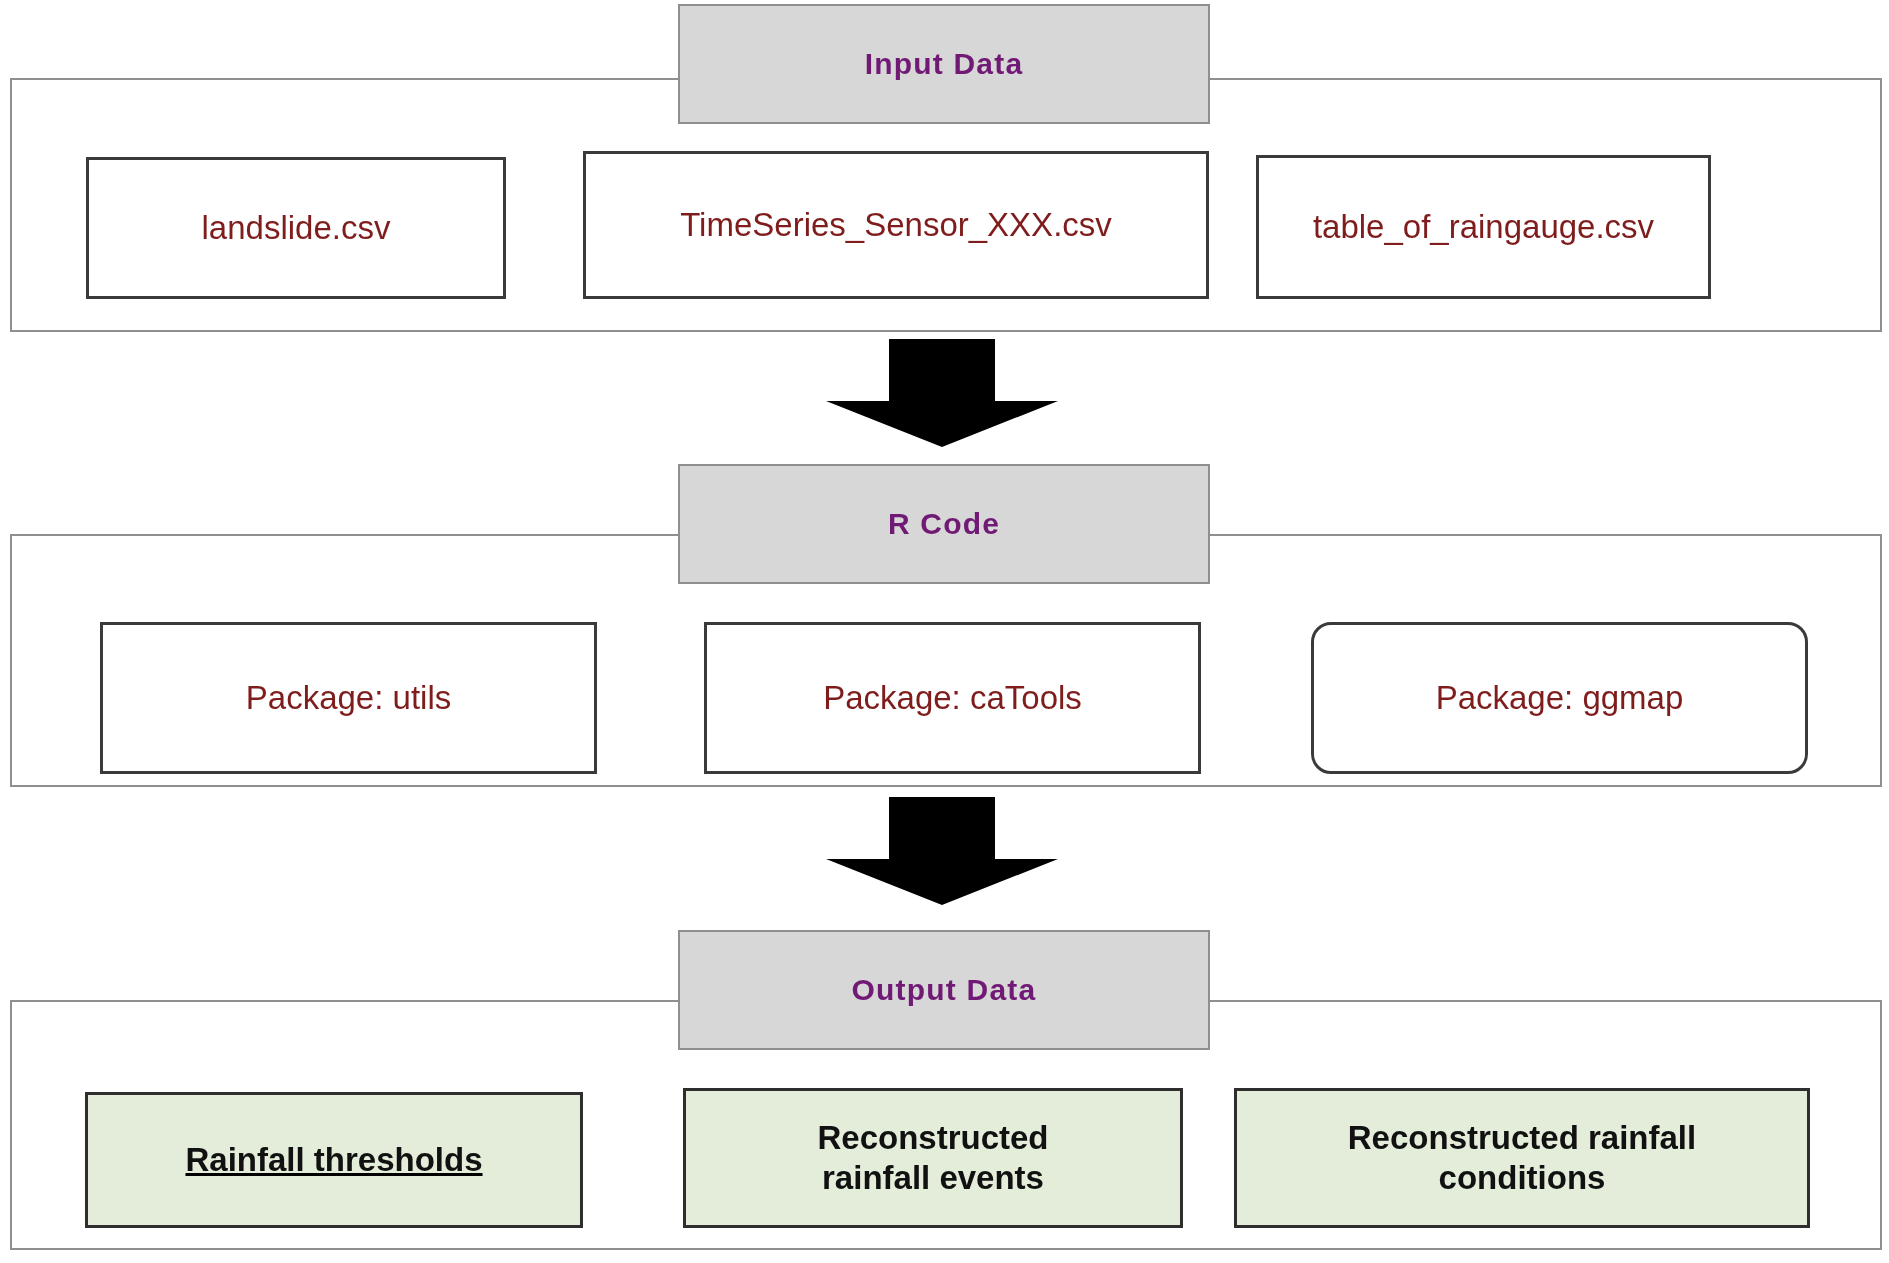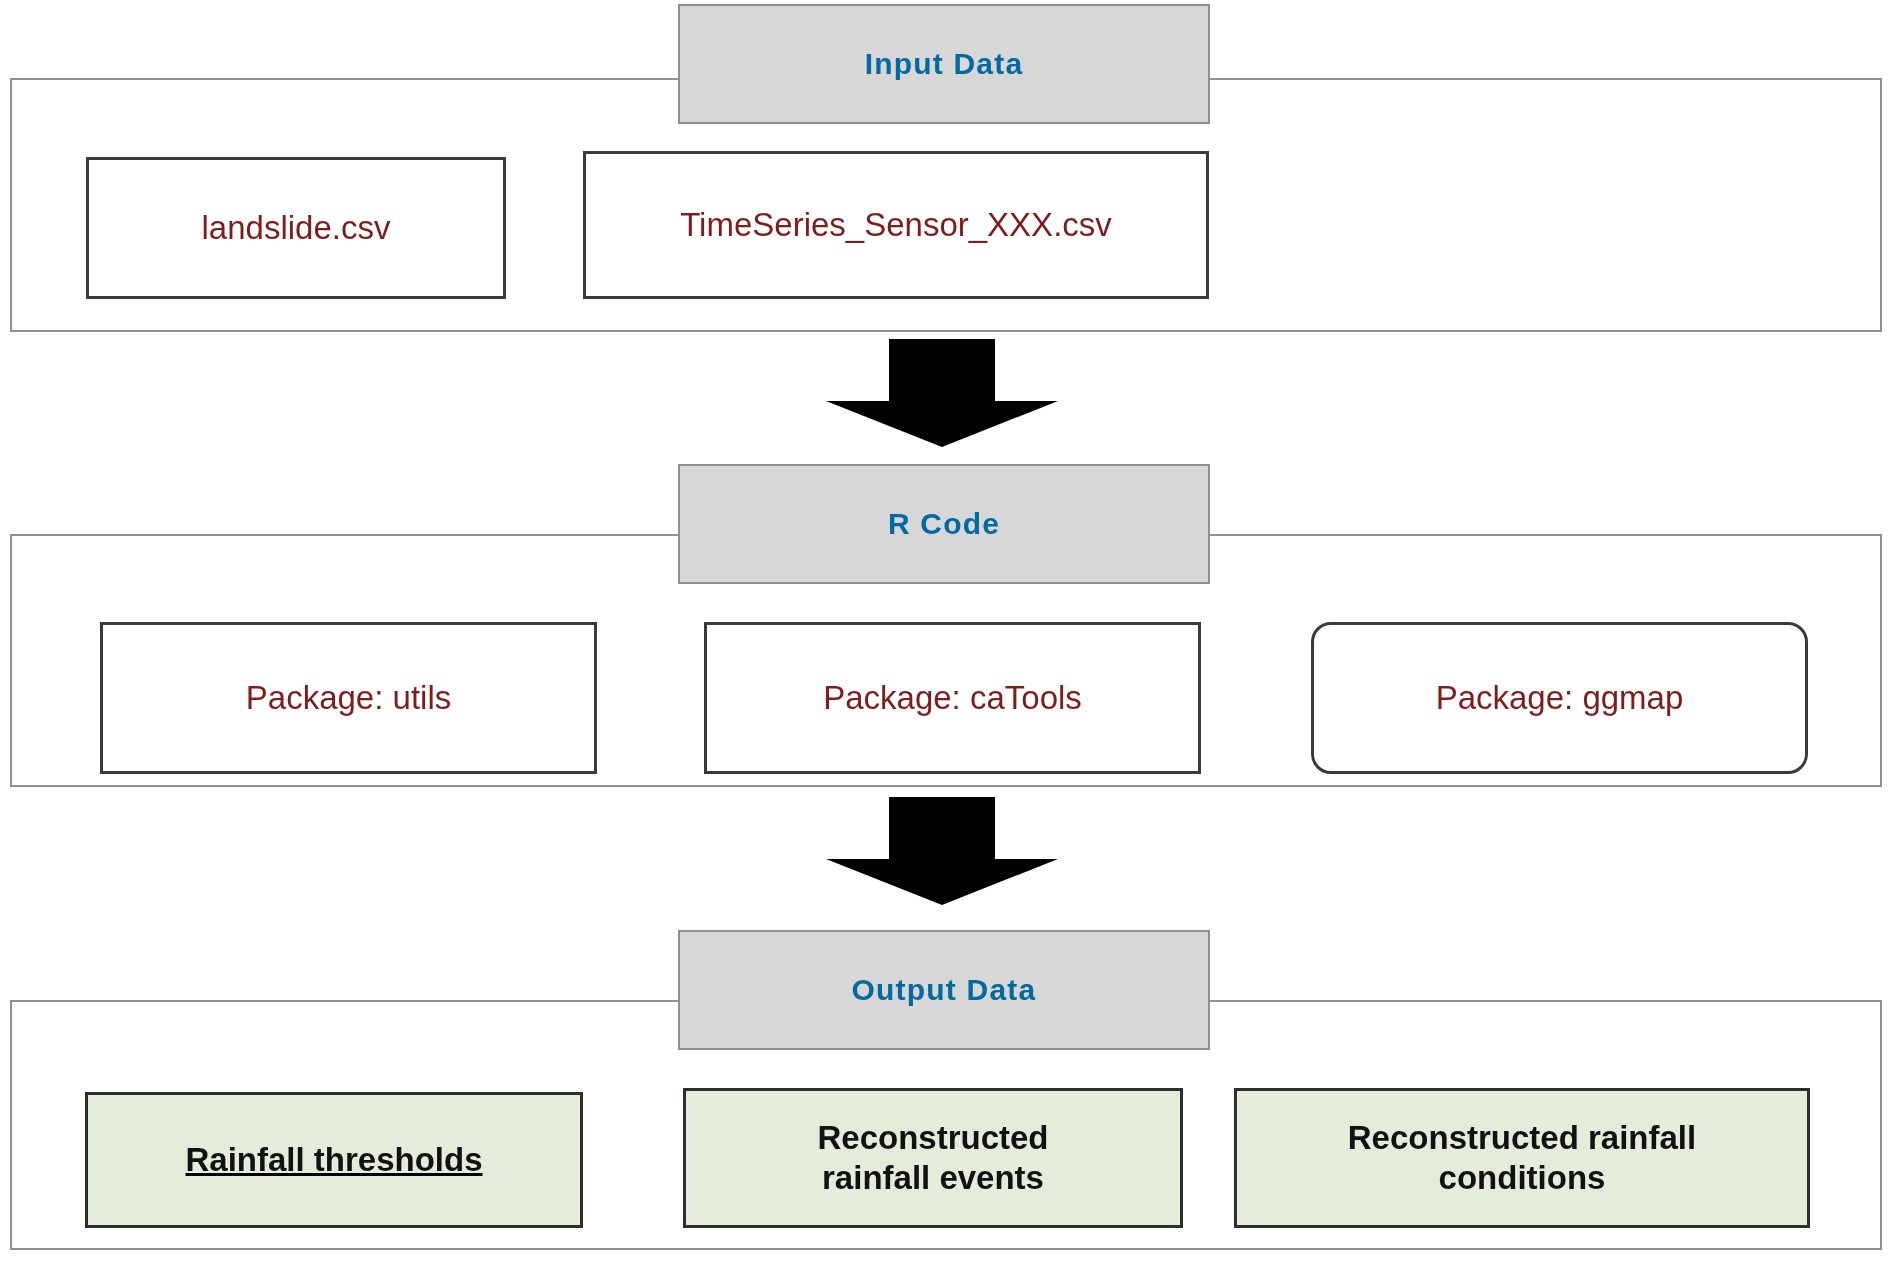--- a/index.html
+++ b/index.html
@@ -43,21 +43,21 @@
     justify-content: center;
     z-index: 5;
   }
   #header-input  { top: 4px; }
   #header-rcode  { top: 464px; }
   #header-output { top: 930px; }
 
   .header-label {
     font-size: 30px;
     font-weight: bold;
-    color: #0369a1;
+    color: #701a75;
     letter-spacing: 1.2px;
   }
 
   
   .item-box {
     position: absolute;
     border: 3px solid #3a3a3a;
     background: #ffffff;
     box-sizing: border-box;
     display: flex;
@@ -128,20 +128,23 @@
   </div>
 
   <div class="item-box" id="box-landslide">
     <span class="item-label">landslide.csv</span>
   </div>
 
   <div class="item-box" id="box-timeseries">
     <span class="item-label">TimeSeries_Sensor_XXX.csv</span>
   </div>
 
+  <div class="item-box" id="box-raingauge">
+    <span class="item-label">table_of_raingauge.csv</span>
+  </div>
 
   <svg class="arrow" id="arrow-1" viewBox="0 0 232 108" preserveAspectRatio="none">
     <polygon points="63,0 169,0 169,62 232,62 116,108 0,62 63,62" fill="#000000"></polygon>
   </svg>
 
   <div class="section" id="section-rcode"></div>
 
   <div class="header-tab" id="header-rcode">
     <span class="header-label">R Code</span>
   </div>

